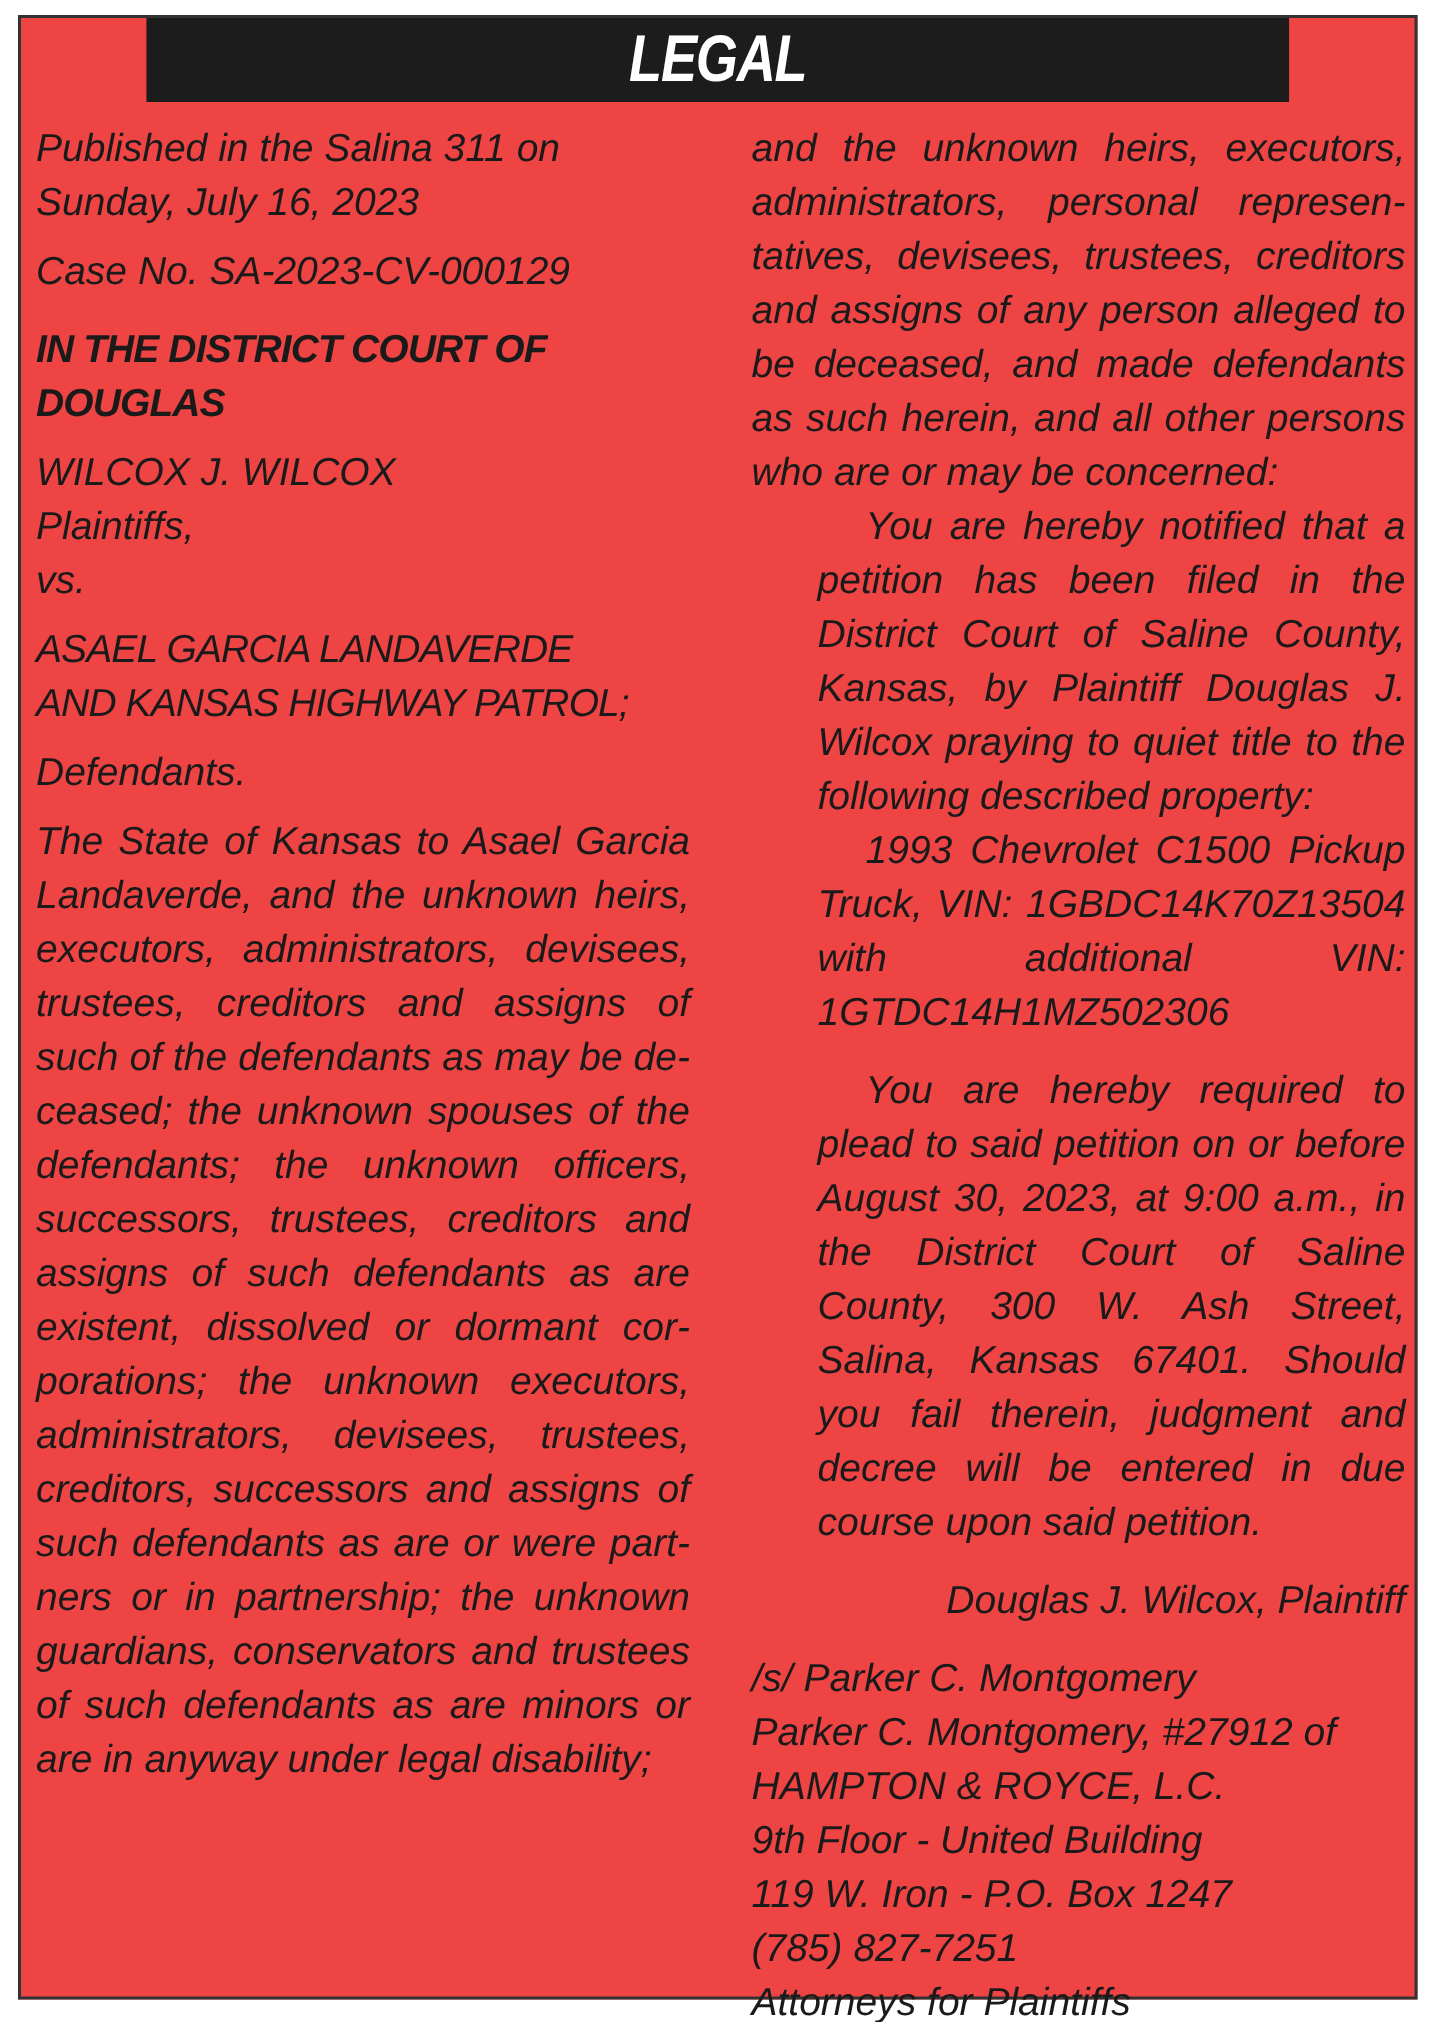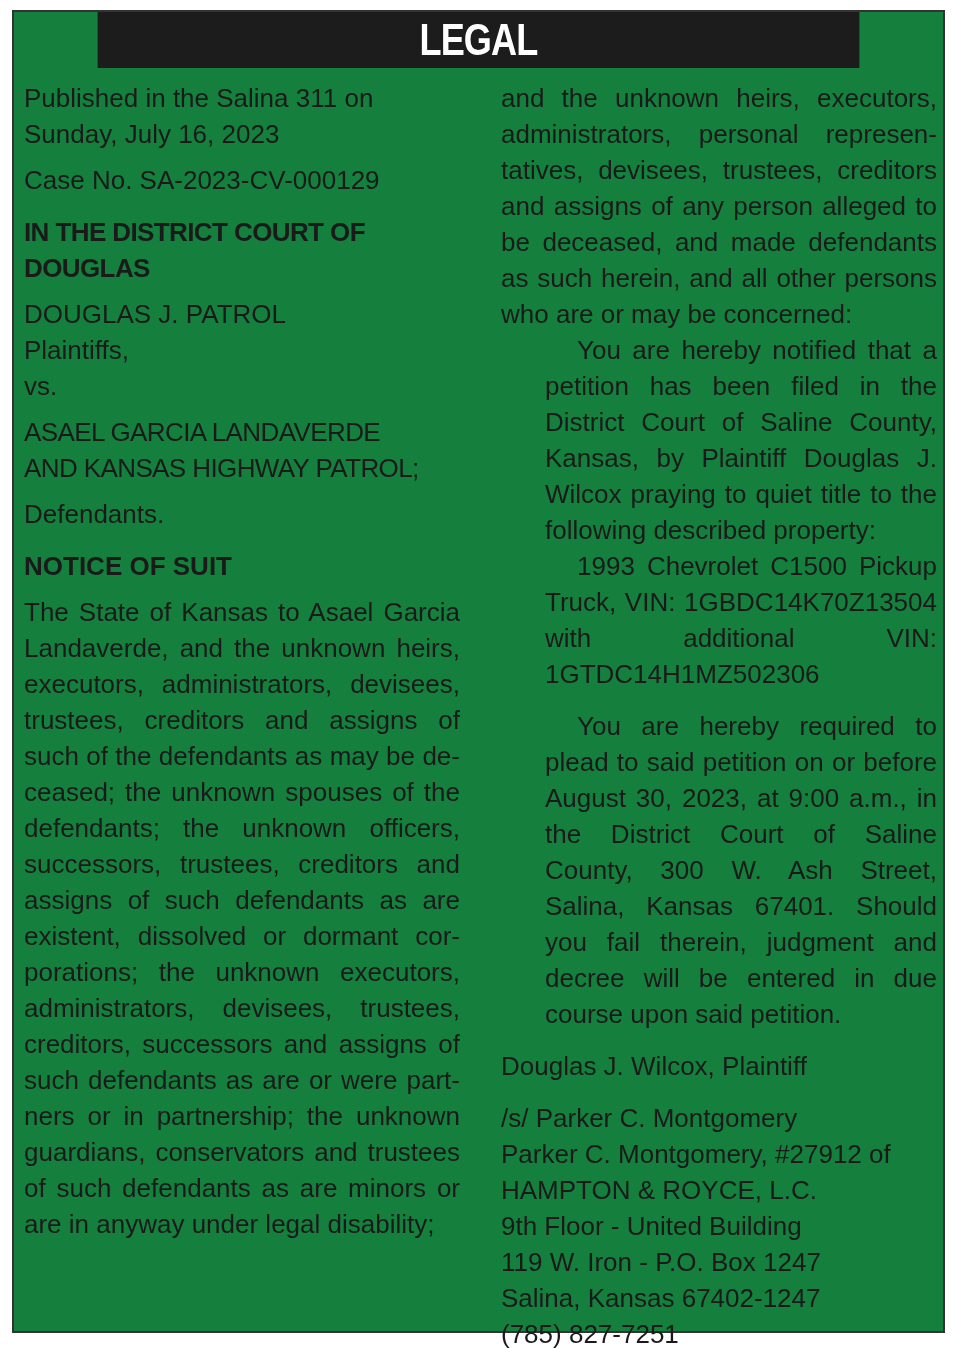--- a/index.html
+++ b/index.html
@@ -1,77 +1,75 @@
 <!DOCTYPE html>
 <html><head>
 <meta charset="utf-8">
 <style>
   html, body { margin: 0; padding: 0; background: #ffffff; }
   body { width: 960px; height: 1348px; position: relative; overflow: hidden; }
   .frame {
     position: absolute; left: 12px; top: 10px; width: 933px; height: 1323px;
-    border: 2px solid #333333; box-sizing: border-box; background: #15803d;
+    border: 2px solid #333333; box-sizing: border-box; background: #ef4444; font-style: italic;
   }
   .banner {
     position: absolute; left: 0; top: 0; right: 0; height: 56px;
     background: #1c1c1c; color: #ffffff;
     font-family: "Liberation Sans", sans-serif; font-weight: bold;
     font-size: 44px; line-height: 56px; text-align: center;
     letter-spacing: -1px;
     transform: scaleX(0.82);
   }
   .col {
     position: absolute; top: 68px;
     font-family: "Liberation Sans", sans-serif; color: #1a1a1a;
     font-size: 26px; line-height: 36px;
   }
   .col-left { left: 10px; width: 436px; }
   .col-right { left: 487px; width: 436px; }
   .c { text-align: left; }
   .b { font-weight: bold; }
   .j { text-align: justify; text-align-last: left; hyphens: manual; }
-  .r { text-align: left; }
+  .r { text-align: right; }
   .ind { text-indent: 32px; margin-left: 44px; }
   .sp { margin-top: 10px; }
   .sp2 { margin-top: 16px; }
   .narrow { letter-spacing: -0.6px; }
   p { margin: 0; }
   .line { display: block; }
 </style>
 </head>
 <body>
 
 <div class="frame">
   <div class="banner">LEGAL</div>
 
   <div class="col col-left">
     <p class="c">Published in the Salina 311 on</p>
     <p class="c">Sunday, July 16, 2023</p>
     <p class="c sp">Case No. SA-2023-CV-000129</p>
     <p class="c b sp2 narrow">IN THE DISTRICT COURT OF DOUGLAS</p>
-    <p class="c sp">DOUGLAS J. PATROL</p>
+    <p class="c sp">WILCOX J. WILCOX</p>
     <p class="c">Plaintiffs,</p>
     <p class="c">vs.</p>
     <p class="c sp narrow">ASAEL GARCIA LANDAVERDE</p>
     <p class="c narrow">AND KANSAS HIGHWAY PATROL;</p>
     <p class="c sp">Defendants.</p>
-    <p class="c b sp2">NOTICE OF SUIT</p>
     <p class="j sp">The State of Kansas to Asael Garcia Landaverde, and the unknown heirs, executors, administrators, devisees, trustees, creditors and assigns of such of the defendants as may be de­ceased; the unknown spouses of the defendants; the unknown officers, successors, trustees, creditors and assigns of such defendants as are existent, dissolved or dormant cor­porations; the unknown executors, administrators, devisees, trustees, creditors, successors and assigns of such defendants as are or were part­ners or in partnership; the unknown guardians, conservators and trustees of such defendants as are minors or are in anyway under legal disability;</p>
   </div>
 
   <div class="col col-right">
     <p class="j">and the unknown heirs, executors, administrators, personal represen­tatives, devisees, trustees, creditors and assigns of any person alleged to be deceased, and made defendants as such herein, and all other persons who are or may be concerned:</p>
     <p class="j ind">You are hereby notified that a pe­tition has been filed in the District Court of Saline County, Kansas, by Plaintiff Douglas J. Wilcox praying to quiet title to the following described property:</p>
     <p class="j ind">1993 Chevrolet C1500 Pickup Truck, VIN: 1GBDC14K70Z13504 with addi­tional VIN: 1GTDC14H1MZ502306</p>
     <p class="j ind sp2">You are hereby required to plead to said petition on or before August 30, 2023, at 9:00 a.m., in the District Court of Saline County, 300 W. Ash Street, Salina, Kansas 67401.  Should you fail therein, judgment and decree will be entered in due course upon said petition.</p>
     <p class="r sp2">Douglas J. Wilcox, Plaintiff</p>
     <div class="sp2">
       <span class="line">/s/ Parker C. Montgomery</span>
       <span class="line">Parker C. Montgomery, #27912 of</span>
       <span class="line">HAMPTON &amp; ROYCE, L.C.</span>
       <span class="line">9th Floor - United Building</span>
       <span class="line">119 W. Iron - P.O. Box 1247</span>
-      <span class="line">Salina, Kansas 67402-1247</span>
       <span class="line">(785) 827-7251</span>
       <span class="line">Attorneys for Plaintiffs</span>
     </div>
   </div>
 </div>
 
 </body></html>

